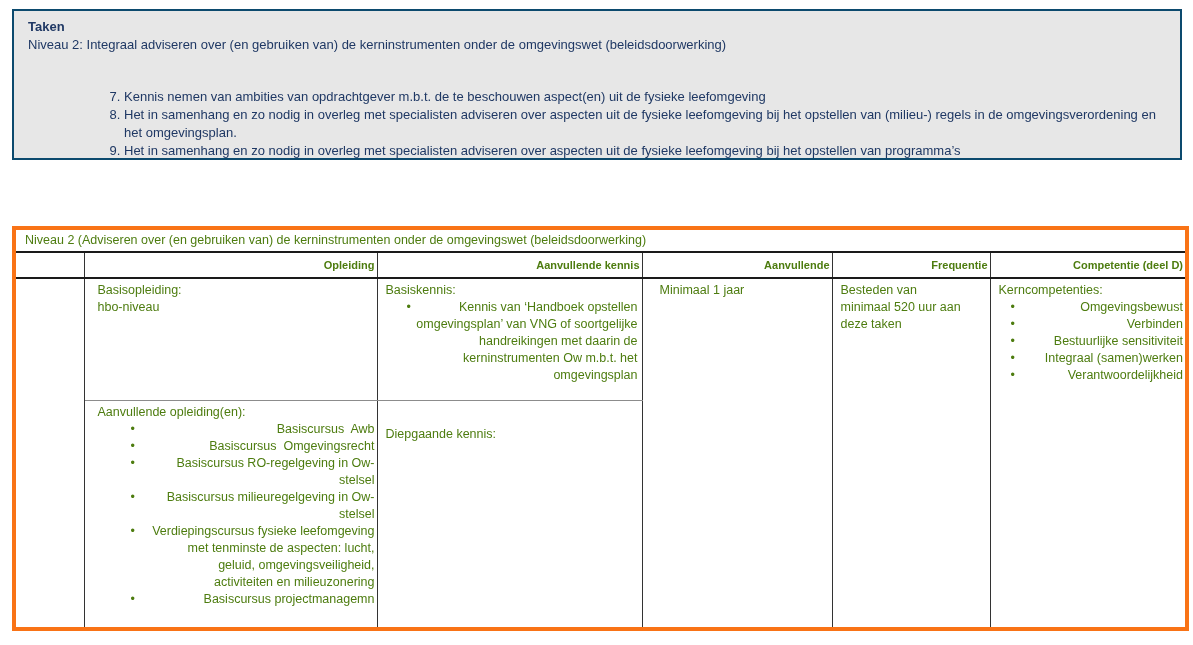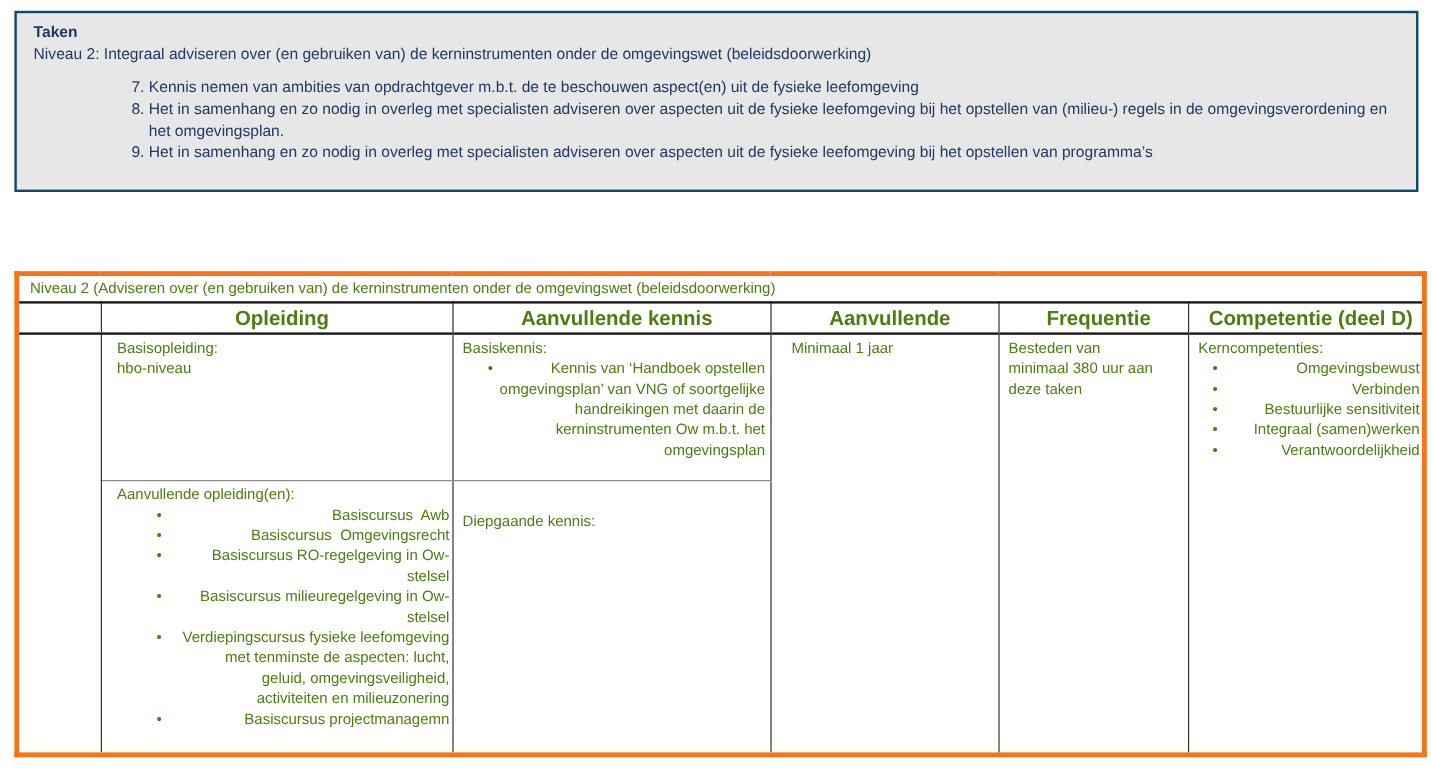--- a/index.html
+++ b/index.html
@@ -8,40 +8,40 @@
     font-family:"Liberation Sans","DejaVu Sans",sans-serif;
     color:#1f3864;
   }
   
   .taken-box{
     position:absolute;left:12px;top:9px;width:1170px;height:151px;
     box-sizing:border-box;background:#e7e7e7;border:2px solid #0c4a6e;
     padding:7px 14px;font-size:13px;line-height:18px;
   }
   .taken-title{font-weight:bold;}
-  ol.taken-list{margin:10px 0 0 0;padding:0 0 0 96px;}
+  ol.taken-list{margin:34px 0 0 0;padding:0 0 0 96px;}
   ol.taken-list li{line-height:18px;}
   
   table.comp-table{
     position:absolute;left:12px;top:226px;width:1173px;
     border-collapse:collapse;table-layout:fixed;
     font-size:12.5px;line-height:17px;color:#4d7c0f;
     border:4px solid #f97316;
   }
   .comp-table td,.comp-table th{
     border:1px solid #333333;vertical-align:top;box-sizing:border-box;
     overflow:hidden;
   }
   tr.caption-row td{
     height:22px;padding:2px 4px 2px 9px;border-bottom:2px solid #1a1a1a;
     vertical-align:middle;
   }
   tr.header-row th{
-    height:26px;padding:3px 2px 3px 11px;text-align:center;
-    font-weight:bold;font-size:17px;vertical-align:middle;
+    height:26px;padding:3px 2px 3px 11px;text-align:right;
+    font-weight:bold;font-size:11px;vertical-align:middle;
     border-bottom:2px solid #1a1a1a;
   }
   tr.body-top{height:122px;}
   tr.body-bottom{height:229px;}
   td.split-top{border-bottom:1px solid #8c8c8c;}
   td.split-bottom{border-top:1px solid #8c8c8c;}
   td.c-opl{padding:3px 2px 3px 13px;}
   td.c-ken{padding:3px 4px 3px 8px;}
   td.c-ken-b{padding:25px 4px 3px 8px;}
   td.c-werk{padding:3px 4px 3px 17px;}
@@ -101,21 +101,21 @@
     <td class="c-ken split-top">
       <div>Basiskennis:</div>
       <ul class="cell-list ken-list">
             <li>Kennis van ‘Handboek opstellen omgevingsplan’ van VNG of soortgelijke handreikingen met daarin de kerninstrumenten Ow m.b.t. het omgevingsplan</li>
           </ul>
     </td>
     <td class="c-werk" rowspan="2">
       <div>Minimaal 1 jaar</div>
     </td>
     <td class="c-freq" rowspan="2">
-      <div>Besteden van minimaal 380 uur aan deze taken</div>
+      <div>Besteden van minimaal 520 uur aan deze taken</div>
     </td>
     <td class="c-comp" rowspan="2">
       <div>Kerncompetenties:</div>
       <ul class="cell-list comp-list">
             <li>Omgevingsbewust</li>
             <li>Verbinden</li>
             <li>Bestuurlijke sensitiviteit</li>
             <li>Integraal (samen)werken</li>
             <li>Verantwoordelijkheid</li>
           </ul>

